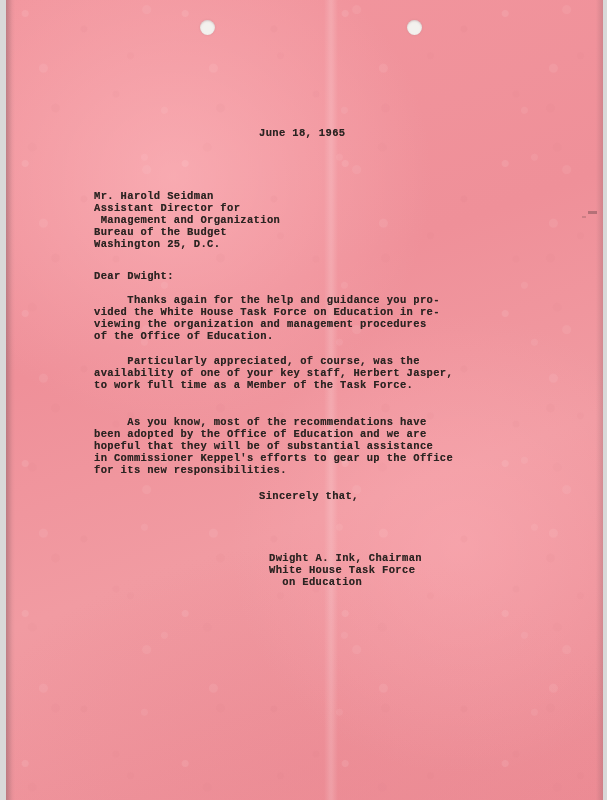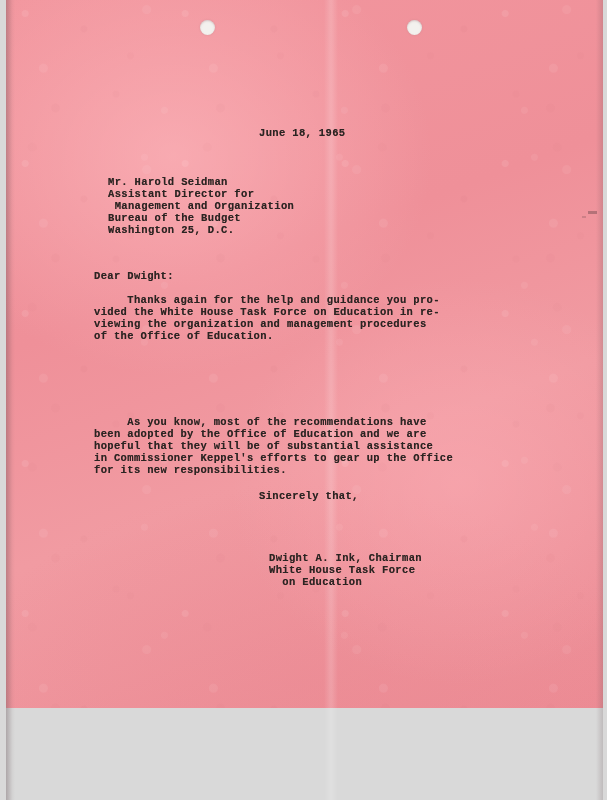--- a/index.html
+++ b/index.html
@@ -16,21 +16,21 @@
     background: #d9d9d9;
     font-family: "Liberation Mono", "DejaVu Sans Mono", monospace;
   }
 
   
   #paper {
     position: absolute;
     left: 6px;
     top: 0px;
     width: 597px;
-    height: 708px;
+    height: 800px;
     background:
       radial-gradient(ellipse 70% 50% at 28% 22%, rgba(255,190,195,0.55), rgba(255,190,195,0) 62%),
       radial-gradient(ellipse 60% 45% at 76% 68%, rgba(255,180,188,0.40), rgba(255,180,188,0) 64%),
       radial-gradient(ellipse 80% 40% at 50% 96%, rgba(232,132,142,0.30), rgba(232,132,142,0) 70%),
       linear-gradient(160deg, #f2969e 0%, #ef9099 38%, #f19ba2 62%, #ec8b94 100%);
   }
   
   #grain {
     position: absolute;
     inset: 0;
@@ -102,21 +102,21 @@
     font-family: "Liberation Mono", "DejaVu Sans Mono", monospace;
     font-weight: bold;
     font-size: 10.5px;
     line-height: 12.1px;
     letter-spacing: .35px;
     white-space: pre;
     text-shadow: 0 0 .6px rgba(43,36,34,.55);
   }
 
   #date       { left: 253px; top: 127px; }
-  #address    { left: 88px;  top: 176px; margin-left: 14px; }
+  #address    { left: 88px;  top: 190px; }
   #salutation { left: 88px;  top: 270px; }
   #para1      { left: 88px;  top: 294px; }
   #para2      { left: 88px;  top: 355px; }
   #para3      { left: 88px;  top: 416px; }
   #closing    { left: 253px; top: 490px; }
   #signature  { left: 263px; top: 552px; }
 </style>
 </head>
 <body>
 
@@ -143,20 +143,23 @@
 Bureau of the Budget
 Washington 25, D.C.</div>
 
     <div class="typed" id="salutation">Dear Dwight:</div>
 
     <div class="typed" id="para1">     Thanks again for the help and guidance you pro-
 vided the White House Task Force on Education in re-
 viewing the organization and management procedures
 of the Office of Education.</div>
 
+    <div class="typed" id="para2">     Particularly appreciated, of course, was the
+availability of one of your key staff, Herbert Jasper,
+to work full time as a Member of the Task Force.</div>
 
     <div class="typed" id="para3">     As you know, most of the recommendations have
 been adopted by the Office of Education and we are
 hopeful that they will be of substantial assistance
 in Commissioner Keppel's efforts to gear up the Office
 for its new responsibilities.</div>
 
     <div class="typed" id="closing">Sincerely that,</div>
 
     <div class="typed" id="signature">Dwight A. Ink, Chairman

